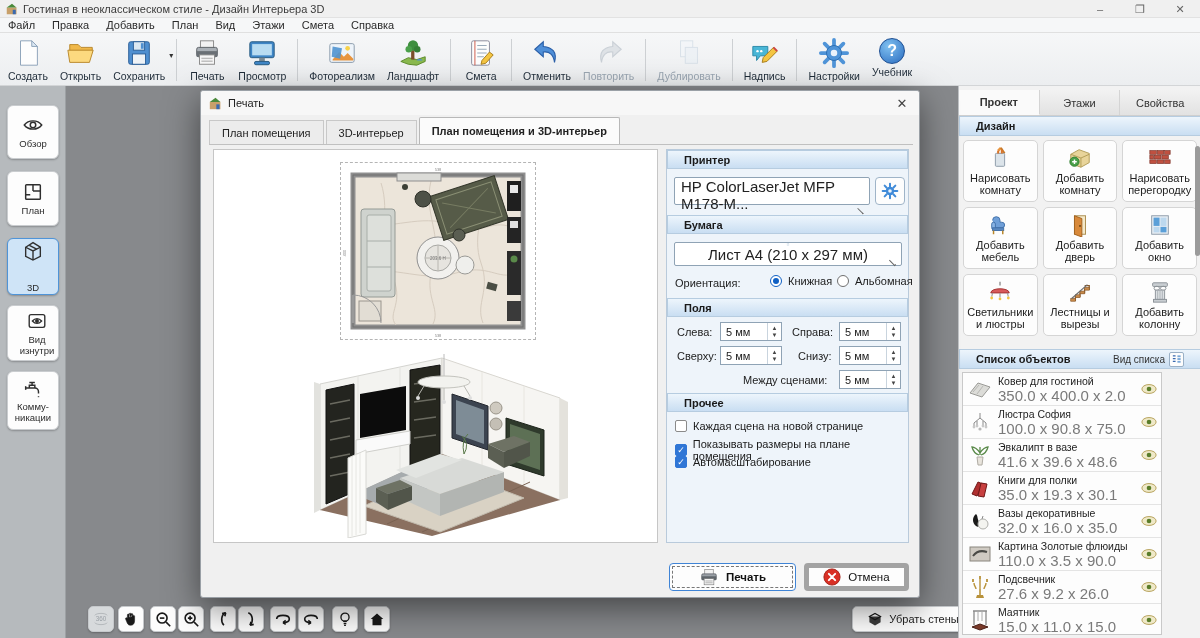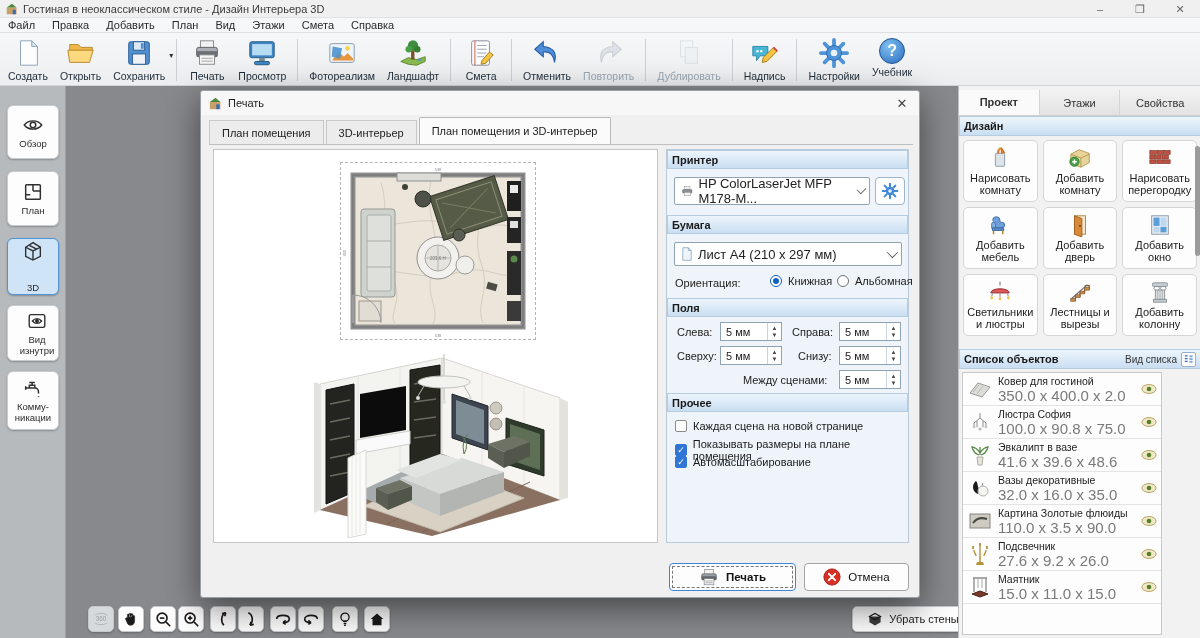--- a/index.html
+++ b/index.html
@@ -56,21 +56,21 @@
 
   
   #right-panel { position:absolute; left:958px; top:86px; width:242px; height:552px;
     background:#f2f2f2; border-left:1px solid #bfc2c5; }
   #rp-tabs { position:absolute; left:0; top:4px; width:242px; height:26px; display:flex;
     border-bottom:1px solid #cfcfcf; background:#eaeaea; }
   .rp-tab { flex:1; display:flex; align-items:center; justify-content:center; font-size:11px;
     color:#333; border-right:1px solid #d4d4d4; background:linear-gradient(180deg,#f2f2f2,#e2e2e2); cursor:default; }
   .rp-tab.active { background:#fafafa; border-bottom:1px solid #fafafa; font-weight:bold; }
   .section-strip { background:linear-gradient(180deg,#edf5fc,#c9def2); border:1px solid #b6cce0;
-    font-weight:bold; font-size:11px; color:#1a1a1a; display:flex; align-items:center; padding:0 4px; }
+    font-weight:bold; font-size:11px; color:#1a1a1a; display:flex; align-items:center; padding:0 16px; }
   #rp-design-strip { position:absolute; left:0; top:30px; width:242px; height:20px; }
   #design-grid { position:absolute; left:4px; top:54px; width:234px; display:grid;
     grid-template-columns:repeat(3,1fr); gap:5px; }
   .dbtn { height:62px; background:#fdfdfd; border:1px solid #d5d5d5; border-radius:5px;
     display:flex; flex-direction:column; align-items:center; justify-content:center; gap:2px; cursor:default; }
   .dbtn .ic { width:26px; height:24px; }
   .dbtn .lbl { font-size:11px; color:#222; text-align:center; line-height:1.12; padding:0 2px; }
   #rp-list-strip { position:absolute; left:0; top:263px; width:242px; height:20px; justify-content:space-between; }
   #rp-list-strip .view-lbl { font-weight:normal; font-size:10px; color:#333; display:flex; align-items:center; gap:4px; }
   .view-ic-btn { width:15px; height:15px; background:#fdfdfd; border:1px solid #9ab0c6; border-radius:2px;
@@ -89,35 +89,35 @@
   #dialog { position:absolute; left:200px; top:90px; width:720px; height:508px; background:#f0f0f0;
     border:1px solid #9aa0a6; border-radius:3px; box-shadow:0 10px 34px rgba(0,0,0,.5); }
   #dlg-titlebar { position:absolute; left:0; top:0; width:100%; height:24px; background:#f7f7f7;
     display:flex; align-items:center; padding:0 8px; gap:6px; border-radius:3px 3px 0 0; }
   #dlg-titlebar .t { font-size:11px; color:#222; }
   #dlg-close { position:absolute; right:8px; top:3px; width:18px; height:18px; display:flex;
     align-items:center; justify-content:center; font-size:13px; color:#444; cursor:default; }
   #dlg-tabs { position:absolute; left:8px; top:26px; height:27px; display:flex; align-items:flex-end; }
   .dlg-tab { height:24px; padding:0 12px; display:flex; align-items:center; background:#ececec;
     border:1px solid #c8c8c8; border-bottom:none; margin-right:2px; font-size:11px; color:#222; cursor:default; }
-  .dlg-tab.active { height:27px; background:#fbfbfb; font-weight:normal; border-color:#b8b8b8;
+  .dlg-tab.active { height:27px; background:#fbfbfb; font-weight:bold; border-color:#b8b8b8;
     border-radius:2px 2px 0 0; position:relative; z-index:2; }
   #dlg-body-line { position:absolute; left:8px; top:53px; width:704px; height:1px; background:#c0c0c0; }
 
   #preview-panel { position:absolute; left:12px; top:58px; width:445px; height:394px; background:#ffffff;
     border:1px solid #c6c6c6; }
   #plan-sheet { position:absolute; left:126px; top:12px; width:196px; height:178px;
     border:1px dashed #b5b5b5; background:#fff; }
   #view3d { position:absolute; left:78px; top:196px; width:292px; height:192px; }
 
   #settings { position:absolute; left:465px; top:58px; width:243px; height:394px;
     background:#eef4fa; border:1px solid #b9cadb; }
   .set-strip { position:absolute; left:0; width:241px; height:19px; }
   .ctl-select { position:absolute; background:#fff; border:1px solid #8fa3b5; border-radius:2px;
-    display:flex; align-items:center; padding:0 6px; gap:5px; font-size:13px; color:#222; cursor:default; }
+    display:flex; align-items:center; padding:0 6px; font-size:15px; color:#222; cursor:default;flex-direction:column; }
   .ctl-select .chev { margin-left:auto; width:8px; height:8px; border-right:1.5px solid #666;
     border-bottom:1.5px solid #666; transform:rotate(45deg) translateY(-2px); }
   .gear-btn { position:absolute; width:30px; height:28px; background:#fdfdfd; border:1px solid #9fb4c8;
     border-radius:4px; display:flex; align-items:center; justify-content:center; cursor:default; }
   .radio { width:12px; height:12px; border:1px solid #707070; border-radius:50%; background:#fff;
     display:inline-flex; align-items:center; justify-content:center; }
   .radio.sel { border-color:#0f60c4; }
   .radio.sel::after { content:""; width:6px; height:6px; border-radius:50%; background:#0f60c4; }
   .spin { position:absolute; width:62px; height:19px; background:#fff; border:1px solid #8fa3b5;
     display:flex; align-items:center; font-size:11px; }
@@ -127,21 +127,21 @@
   .flabel { position:absolute; font-size:11px; color:#222; }
   .chk-row { position:absolute; display:flex; align-items:center; gap:6px; font-size:11px; color:#1a1a1a; }
   .chk { width:12px; height:12px; border:1px solid #8a8a8a; background:#fff; border-radius:2px;
     display:inline-flex; align-items:center; justify-content:center; }
   .chk.on { background:#2f76d6; border-color:#2f76d6; color:#fff; font-size:9px; }
 
   #dlg-print-btn { position:absolute; left:468px; top:472px; width:127px; height:28px; background:#fdfdfd;
     border:1.5px solid #3f84d6; border-radius:4px; display:flex; align-items:center; justify-content:center;
     gap:7px; font-size:11.5px; font-weight:bold; color:#111; cursor:default; outline:1px dashed #777; outline-offset:-4px; }
   #dlg-cancel-btn { position:absolute; left:603px; top:472px; width:105px; height:28px; background:#fdfdfd;
-    border:1px solid #a3a3a3; border-radius:4px; display:flex; align-items:center; justify-content:center;
+    border:5px solid #a3a3a3; border-radius:4px; display:flex; align-items:center; justify-content:center;
     gap:7px; font-size:11.5px; color:#111; cursor:default; }
 
   .qmark { width:26px; height:26px; border-radius:50%; background:radial-gradient(circle at 35% 30%, #7fc0f0, #2a6cc0);
     color:#fff; font-weight:bold; font-size:16px; display:flex; align-items:center; justify-content:center;
     border:1px solid #1d4f93; }
 </style>
 </head>
 <body>
 
 <div id="titlebar">
@@ -578,20 +578,36 @@
       <span class="obj-txt">
           <div class="obj-name">Эвкалипт в вазе</div>
         <div class="obj-dims">41.6 x 39.6 x 48.6</div>
         </span>
       <svg class="obj-eye" viewBox="0 0 18 12">
         <ellipse cx="9" cy="6" rx="8" ry="5" fill="#efe9c8" stroke="#b09a4f"></ellipse>
           <circle cx="9" cy="6" r="2.6" fill="#5a7d2a"></circle>
         </svg>
     </div>
 
+    <div class="obj-row">
+      <span class="obj-ic">
+          <svg width="22" height="20" viewBox="0 0 22 20">
+        <path d="M3 16l6-12 5 2-6 12z" fill="#b03030" stroke="#701818"></path>
+        <path d="M9 18l3-13 6 1-3 13z" fill="#c84040" stroke="#701818"></path>
+          </svg>
+        </span>
+      <span class="obj-txt">
+          <div class="obj-name">Книги для полки</div>
+        <div class="obj-dims">35.0 x 19.3 x 30.1</div>
+        </span>
+      <svg class="obj-eye" viewBox="0 0 18 12">
+        <ellipse cx="9" cy="6" rx="8" ry="5" fill="#efe9c8" stroke="#b09a4f"></ellipse>
+          <circle cx="9" cy="6" r="2.6" fill="#5a7d2a"></circle>
+        </svg>
+    </div>
 
     <div class="obj-row">
       <span class="obj-ic">
           <svg width="22" height="22" viewBox="0 0 22 22">
         <path d="M7 4c-4 3-4 9 0 12 3 2 5-1 3-4-2-4-1-6-3-8z" fill="#1a1a1a"></path>
         <circle cx="14" cy="14" r="5" fill="#f4f4f0" stroke="#b0b0ac"></circle>
             <path d="M13 9l1-3" stroke="#888"></path>
           </svg>
         </span>
       <span class="obj-txt">

